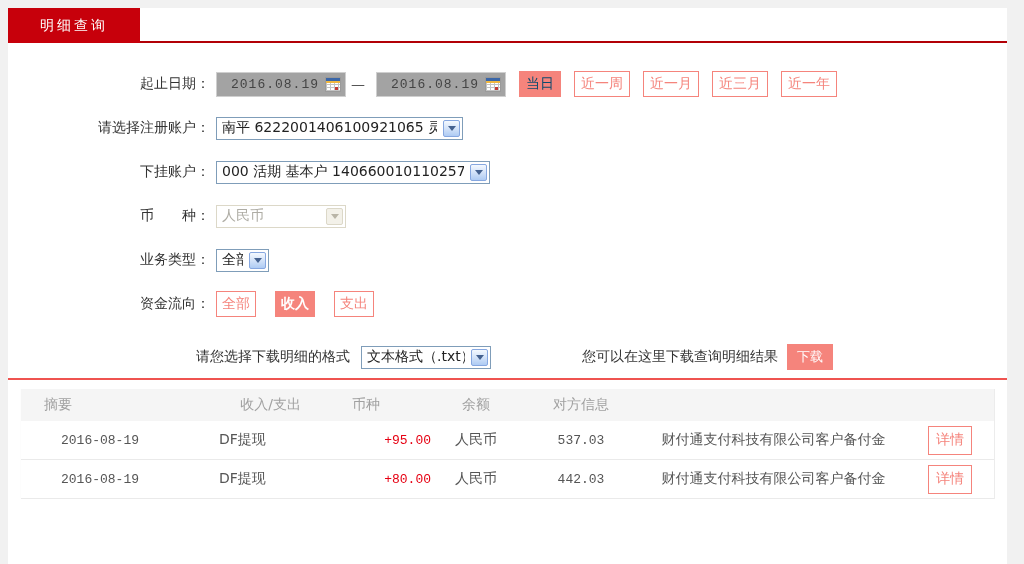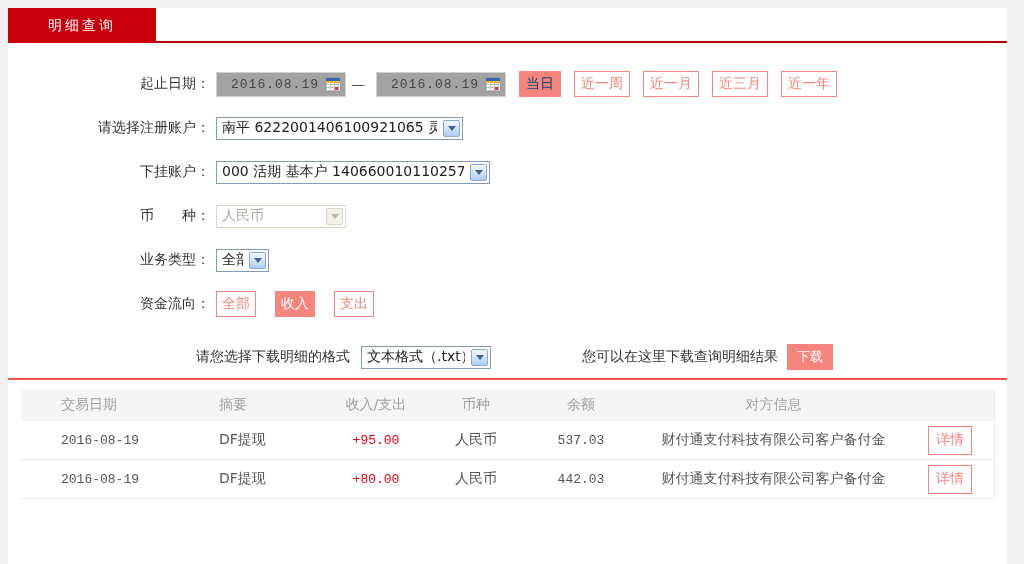--- a/index.html
+++ b/index.html
@@ -6,21 +6,21 @@
   html,body { width:1024px; height:564px; }
   body {
     background:#f1f1f1;
     font-family:"DejaVu Sans","Liberation Sans",sans-serif;
     font-size:14px; color:#333; overflow:hidden; position:relative;
   }
   .page { position:absolute; left:8px; top:8px; width:999px; height:556px; background:#fff; }
 
   
   .tabbar { height:35px; border-bottom:2px solid #b20006; background:#fff; }
-  .tab { width:148px; height:35px; background:#c7000b; color:#fff; text-align:center;
+  .tab { width:132px; height:35px; background:#c7000b; color:#fff; text-align:center;
          line-height:35px; letter-spacing:3px; font-size:14px; cursor:pointer; }
 
   
   .form { padding-top:28px; }
   .form-row { display:flex; align-items:center; height:26px; margin-bottom:18px; }
   .form-label { width:202px; text-align:right; color:#333; flex:none; white-space:pre; }
 
   .date-input { display:flex; align-items:center; width:130px; height:25px; margin-left:6px;
                 border:1px solid #cfcfcf; background:#a3a3a3; padding:0 4px 0 8px; }
   .date-text { flex:1; text-align:center; font-family:"Liberation Mono","DejaVu Sans Mono",monospace;
@@ -50,21 +50,21 @@
   .sel-arrow i { width:0; height:0; border:4px solid transparent; border-top:5px solid #44618f;
                  margin-top:4px; }
   .xp-select.disabled { border-color:#dcd8c8; cursor:default; }
   .xp-select.disabled .sel-text { color:#aeaca4; }
   .xp-select.disabled .sel-arrow { border-color:#dcd8c8; background:#f3f1e9; }
   .xp-select.disabled .sel-arrow i { border-top-color:#b9b5a7; }
 
   .flow-btn { width:40px; height:26px; margin-left:6px; margin-right:13px; background:#fff;
               border:1px solid #f5847c; color:#f5847c; font-size:14px; cursor:pointer;
               font-family:inherit; }
-  .flow-btn.active { background:#f5847c; color:#fff; }
+  .flow-btn.active { background:#f5847c; color:#fff;font-weight:bold; }
 
   .query-btn { display:block; margin:18px 0 0 455px; width:85px; height:28px; background:#f5847c;
                color:#fff; border:none; font-size:14px; cursor:pointer; font-family:inherit; }
 
   
   .download-row { display:flex; align-items:center; margin-top:27px; height:26px;gap:9px; }
   .dl-format-label { margin-left:188px; }
   .dl-select { width:130px; margin-left:2px; }
   .dl-hint { margin-left:82px; }
   .dl-btn { width:46px; height:26px; background:#f5847c; color:#fff; border:none;
@@ -73,21 +73,21 @@
   .red-divider { height:2px; background:#ef5350; margin-top:8px; }
 
   
   .tbl { margin:9px 12px 0 12px; border-right:1px solid #ececec; border-left:1px solid #fdfdfd; }
   .trow, .thead { display:grid; grid-template-columns:175px 105px 130px 90px 120px 265px 88px;
                   align-items:center; }
   .thead { height:32px; background:#f5f5f5; color:#a0a0a0; }
   .trow  { height:39px; background:#fff; border-bottom:1px solid #eaeaea; color:#555; }
   .c1 { padding-left:40px; text-align:left; }
   .c2 { padding-left:23px; text-align:left; }
-  .c3 { padding-left:20px; text-align:center; }
+  .c3 { padding-left:20px; text-align:right; }
   .c4, .c5, .c6, .c7 { text-align:center; }
   .mono { font-family:"Liberation Mono","DejaVu Sans Mono",monospace; font-size:13px; }
   .amount { color:#e60012; }
   .detail-btn { width:44px; height:29px; background:#fff; border:1px solid #f5847c; color:#f5847c;
                 font-size:14px; cursor:pointer; font-family:Liberation Serif, serif; }
 </style>
 </head>
 <body>
 
 <div class="page">
@@ -186,21 +186,20 @@
         </span>
     </div>
     <span class="dl-hint">您可以在这里下载查询明细结果</span>
     <button class="dl-btn">下载</button>
   </div>
 
   <div class="red-divider"></div>
 
   <div class="tbl">
     <div class="thead">
-      <div class="c1">交易日期</div>
       <div class="c2">摘要</div>
       <div class="c3">收入/支出</div>
       <div class="c4">币种</div>
       <div class="c5">余额</div>
       <div class="c6">对方信息</div>
       <div class="c7"></div>
     </div>
 
     <div class="trow">
       <div class="c1 mono">2016-08-19</div>

